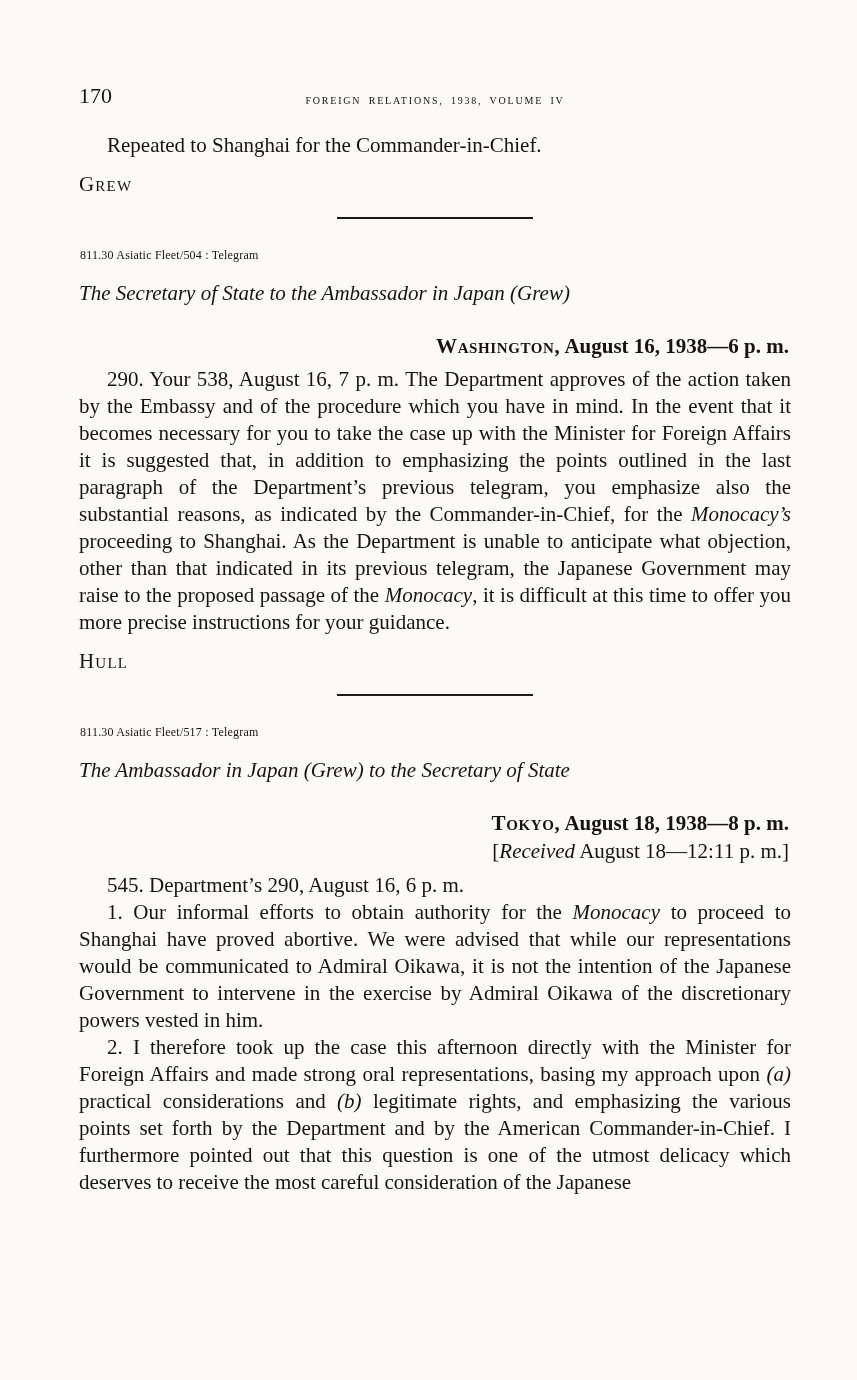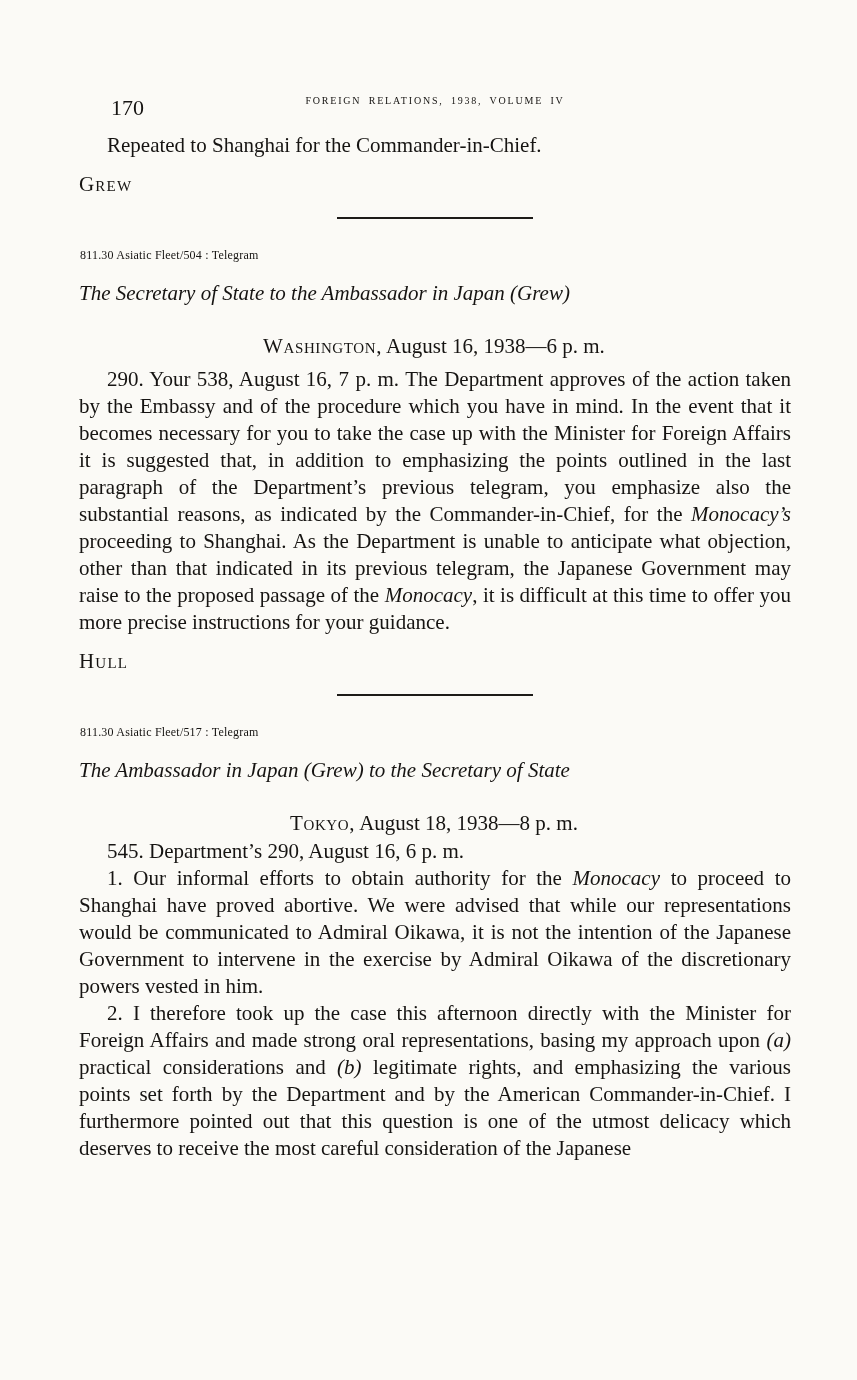--- a/index.html
+++ b/index.html
@@ -11,42 +11,42 @@
     margin: 0 auto;
     background: #fbfaf6;
     color: #161412;
     font-family: "Liberation Serif", "DejaVu Serif", serif;
     font-size: 21px;
     line-height: 27px;
     padding: 82px 66px 36px 79px;
     overflow: hidden;
   }
   .running-head { position: relative; margin-bottom: 22px; height: 28px; }
-  .page-num { position: absolute; left: 0; top: 12px; font-size: 22px; margin-left: 32px; }
+  .page-num { position: absolute; left: 0; top: 0; font-size: 22px; }
   .head-title {
     display: block;
     text-align: center;
     font-size: 10px;
     letter-spacing: 1.8px;
     padding-top: 5px;
     word-spacing: 3px;
   }
   p.body { text-align: justify; }
   p.ind { text-indent: 28px; }
   .sig { margin: 12px 2px 0 0; }
   .sc { font-variant: small-caps; letter-spacing: 1.2px; }
   .rule {
     width: 196px;
     border: 0;
     border-top: 2px solid #1d1b18;
     margin: 19px auto 23px auto;
   }
   .citation { font-size: 12px; letter-spacing: 0.2px; margin: 0 0 11px 1px; }
   .tg-title { text-align: left; font-style: italic; margin: 0 0 26px 0; }
-  .dateline { text-align: center; margin: 0 2px 1px 0; }
+  .dateline { text-align: right; margin: 0 2px 1px 0; font-weight: bold; }
   .dl-place { font-variant: small-caps; letter-spacing: 0.6px; }
   .received { text-align: right; margin: 0 2px 7px 0; }
   .i { font-style: italic; }
   .after-dateline { margin-top: 6px; }
 </style>
 </head>
 <body>
 
 <div class="page">
 
@@ -69,18 +69,19 @@
     <p class="body ind after-dateline"><span>290. Your 538, August 16, 7 p. m.  The Department approves of the action taken by the Embassy and of the procedure which you have in mind.  In the event that it becomes necessary for you to take the case up with the Minister for Foreign Affairs it is suggested that, in addition to emphasizing the points outlined in the last paragraph of the Department’s previous telegram, you emphasize also the substantial reasons, as indicated by the Commander-in-Chief, for the </span><span class="i">Monocacy’s</span><span> proceeding to Shanghai.  As the Department is unable to anticipate what objection, other than that indicated in its previous telegram, the Japanese Government may raise to the proposed passage of the </span><span class="i">Monocacy</span><span>, it is difficult at this time to offer you more precise instructions for your guidance.</span></p>
     <p class="sig"><span class="sc">Hull</span></p>
   </section>
 
   <hr class="rule">
 
   <section>
     <p class="citation">811.30 Asiatic Fleet/517 : Telegram</p>
     <p class="tg-title">The Ambassador in Japan (Grew) to the Secretary of State</p>
     <p class="dateline"><span class="dl-place">Tokyo,</span><span> August 18, 1938—8 p. m.</span></p>
+    <p class="received"><span>[</span><span class="i">Received</span><span> August 18—12:11 p. m.]</span></p>
     <p class="body ind">545. Department’s 290, August 16, 6 p. m.</p>
     <p class="body ind"><span>1. Our informal efforts to obtain authority for the </span><span class="i">Monocacy</span><span> to proceed to Shanghai have proved abortive.  We were advised that while our representations would be communicated to Admiral Oikawa, it is not the intention of the Japanese Government to intervene in the exercise by Admiral Oikawa of the discretionary powers vested in him.</span></p>
     <p class="body ind"><span>2. I therefore took up the case this afternoon directly with the Minister for Foreign Affairs and made strong oral representations, basing my approach upon </span><span class="i">(a)</span><span> practical considerations and </span><span class="i">(b)</span><span> legitimate rights, and emphasizing the various points set forth by the Department and by the American Commander-in-Chief.  I furthermore pointed out that this question is one of the utmost delicacy which deserves to receive the most careful consideration of the Japanese</span></p>
   </section>
 
 </div>
 
 </body></html>

